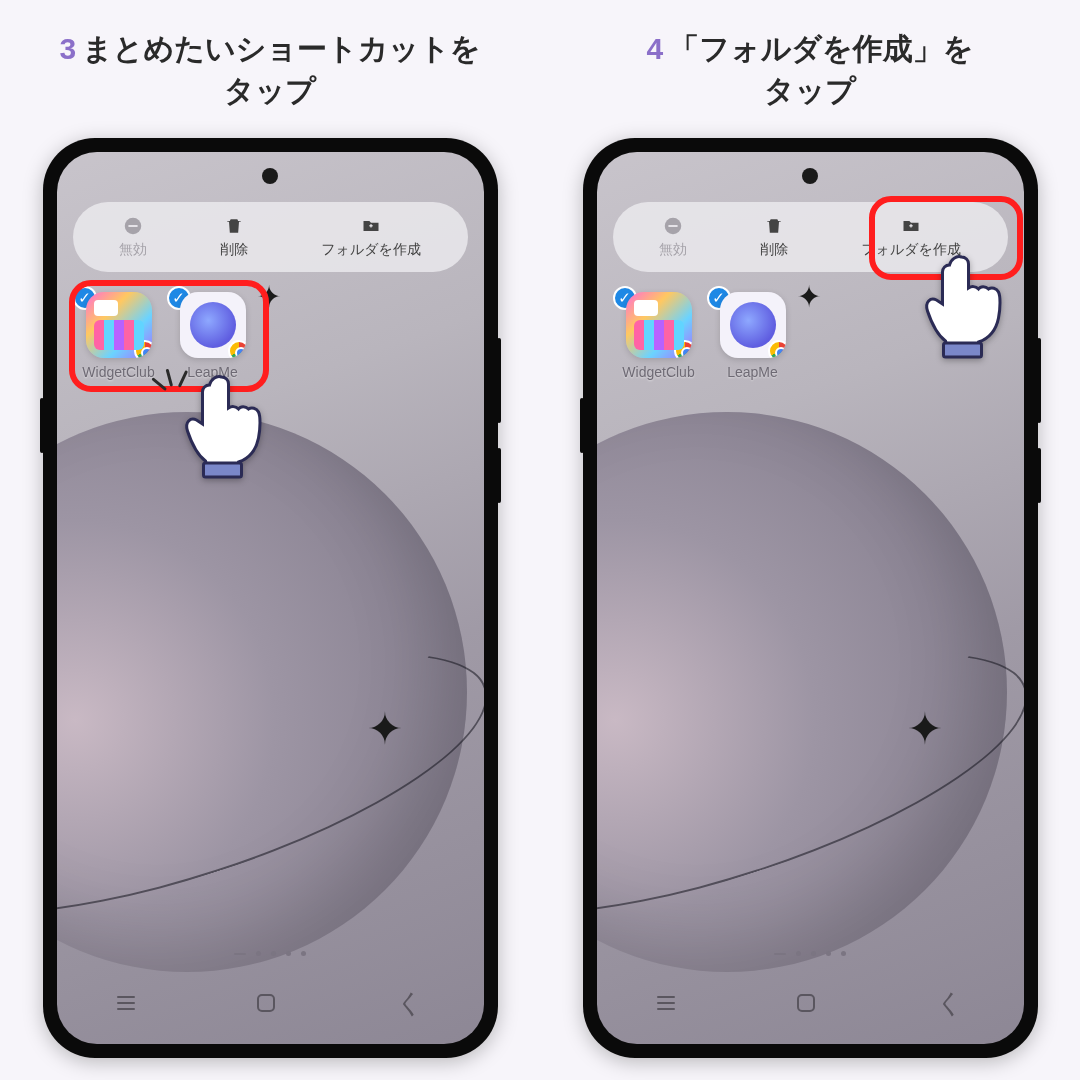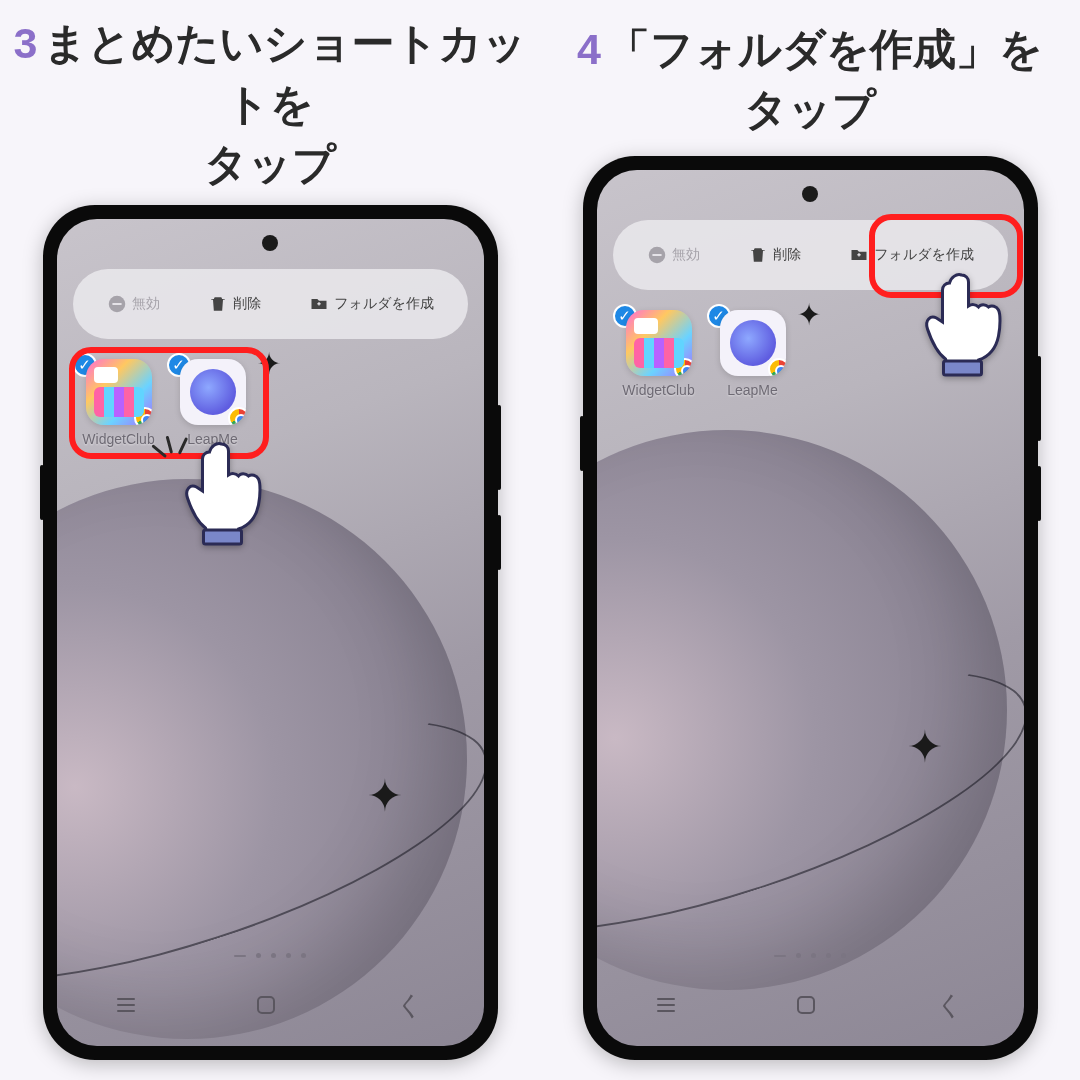--- a/index.html
+++ b/index.html
@@ -12,21 +12,21 @@
       padding: 20px 10px;
       gap: 20px;
     }
     .step-col {
       flex: 1;
       display: flex;
       flex-direction: column;
       align-items: center;
     }
     .step-title {
-      font-size: 43px;
+      font-size: 30px;
       font-weight: 700;
       color: #2a2a2a;
       text-align: center;
       line-height: 1.4;
       margin-bottom: 18px;
       min-height: 100px;
       display: flex;
       align-items: center;
       justify-content: center;
     }
@@ -98,20 +98,21 @@
       height: 70px;
       background: rgba(235,234,238,0.82);
       border-radius: 36px;
       display: flex;
       align-items: center;
       justify-content: space-around;
       padding: 0 10px;
     }
     .tool-btn {
       display: flex;
+      flex-direction: column;
       align-items: center;
       gap: 4px;
       font-size: 14px;
       color: #444;
     }
     .tool-btn.disabled { color: #a6a3aa; }
     .tool-icon { width:22px; height:22px; display:flex; align-items:center; justify-content:center; }
     .apps-row {
       position: absolute;
       top: 140px;

